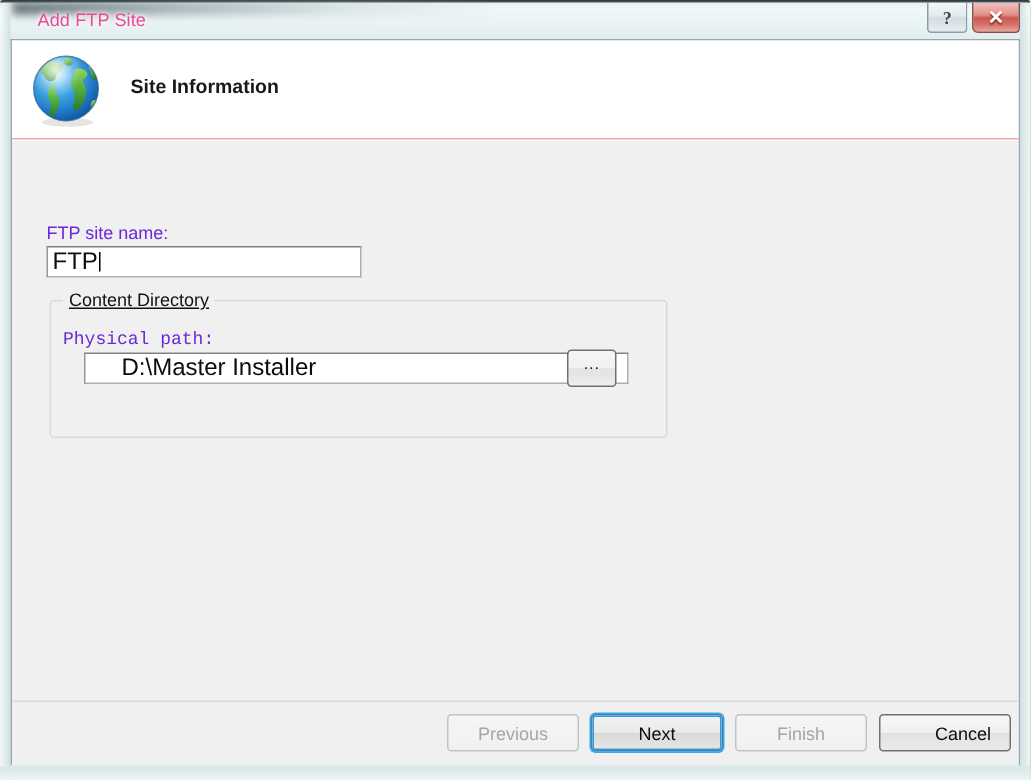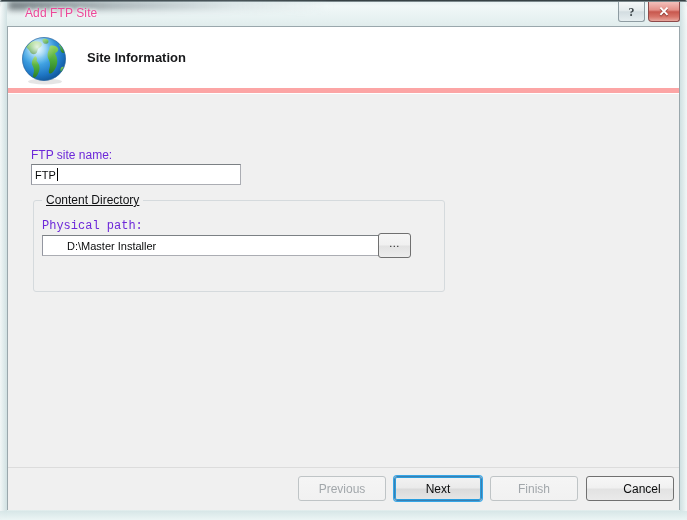--- a/index.html
+++ b/index.html
@@ -158,21 +158,21 @@
     border-bottom: none;
   }
 
   
   #header-band {
     position: absolute;
     left: 0; top: 0;
     width: 671px;
     height: 66px;
     background: #ffffff;
-    border-bottom: 5px solid #fca5a5;
+    border-bottom: 1px solid #fca5a5;
     box-sizing: border-box;
   }
   #globe-icon {
     position: absolute;
     left: 11px;
     top: 7px;
     width: 52px;
     height: 52px;
   }
   #header-title {
@@ -201,21 +201,21 @@
     white-space: nowrap;
   }
 
   .textbox {
     position: absolute;
     box-sizing: border-box;
     background: #ffffff;
     border: 1px solid #abadb3;
     border-top-color: #7b8084;
     border-left-color: #9396a0;
-    font-size: 11px;
+    font-size: 16px;
     color: #0a0b0c;
     display: flex;
     align-items: center;
     padding-left: 3px;
     overflow: hidden;
     white-space: nowrap;
   }
   .caret {
     display: inline-block;
     width: 1px;
@@ -244,21 +244,21 @@
     left: 8px;
     top: -8px;
     padding: 0 4px;
     background: #f0f0f0;
     font-size: 12px;
     color: #111214;
     white-space: nowrap;
     text-decoration: underline;
   }
   #phys-path-label { left: 34px; top: 125px; font-family: Liberation Mono, monospace; }
-  #phys-path-input { left: 34px; top: 141px; width: 363px; height: 21px; padding-left: 24px; }
+  #phys-path-input { left: 48px; top: 141px; width: 363px; height: 21px; padding-left: 24px; }
 
   #browse-btn {
     position: absolute;
     left: 370px;
     top: 139px;
     width: 33px;
     height: 25px;
     box-sizing: border-box;
     border: 1px solid #707070;
     border-radius: 3px;

